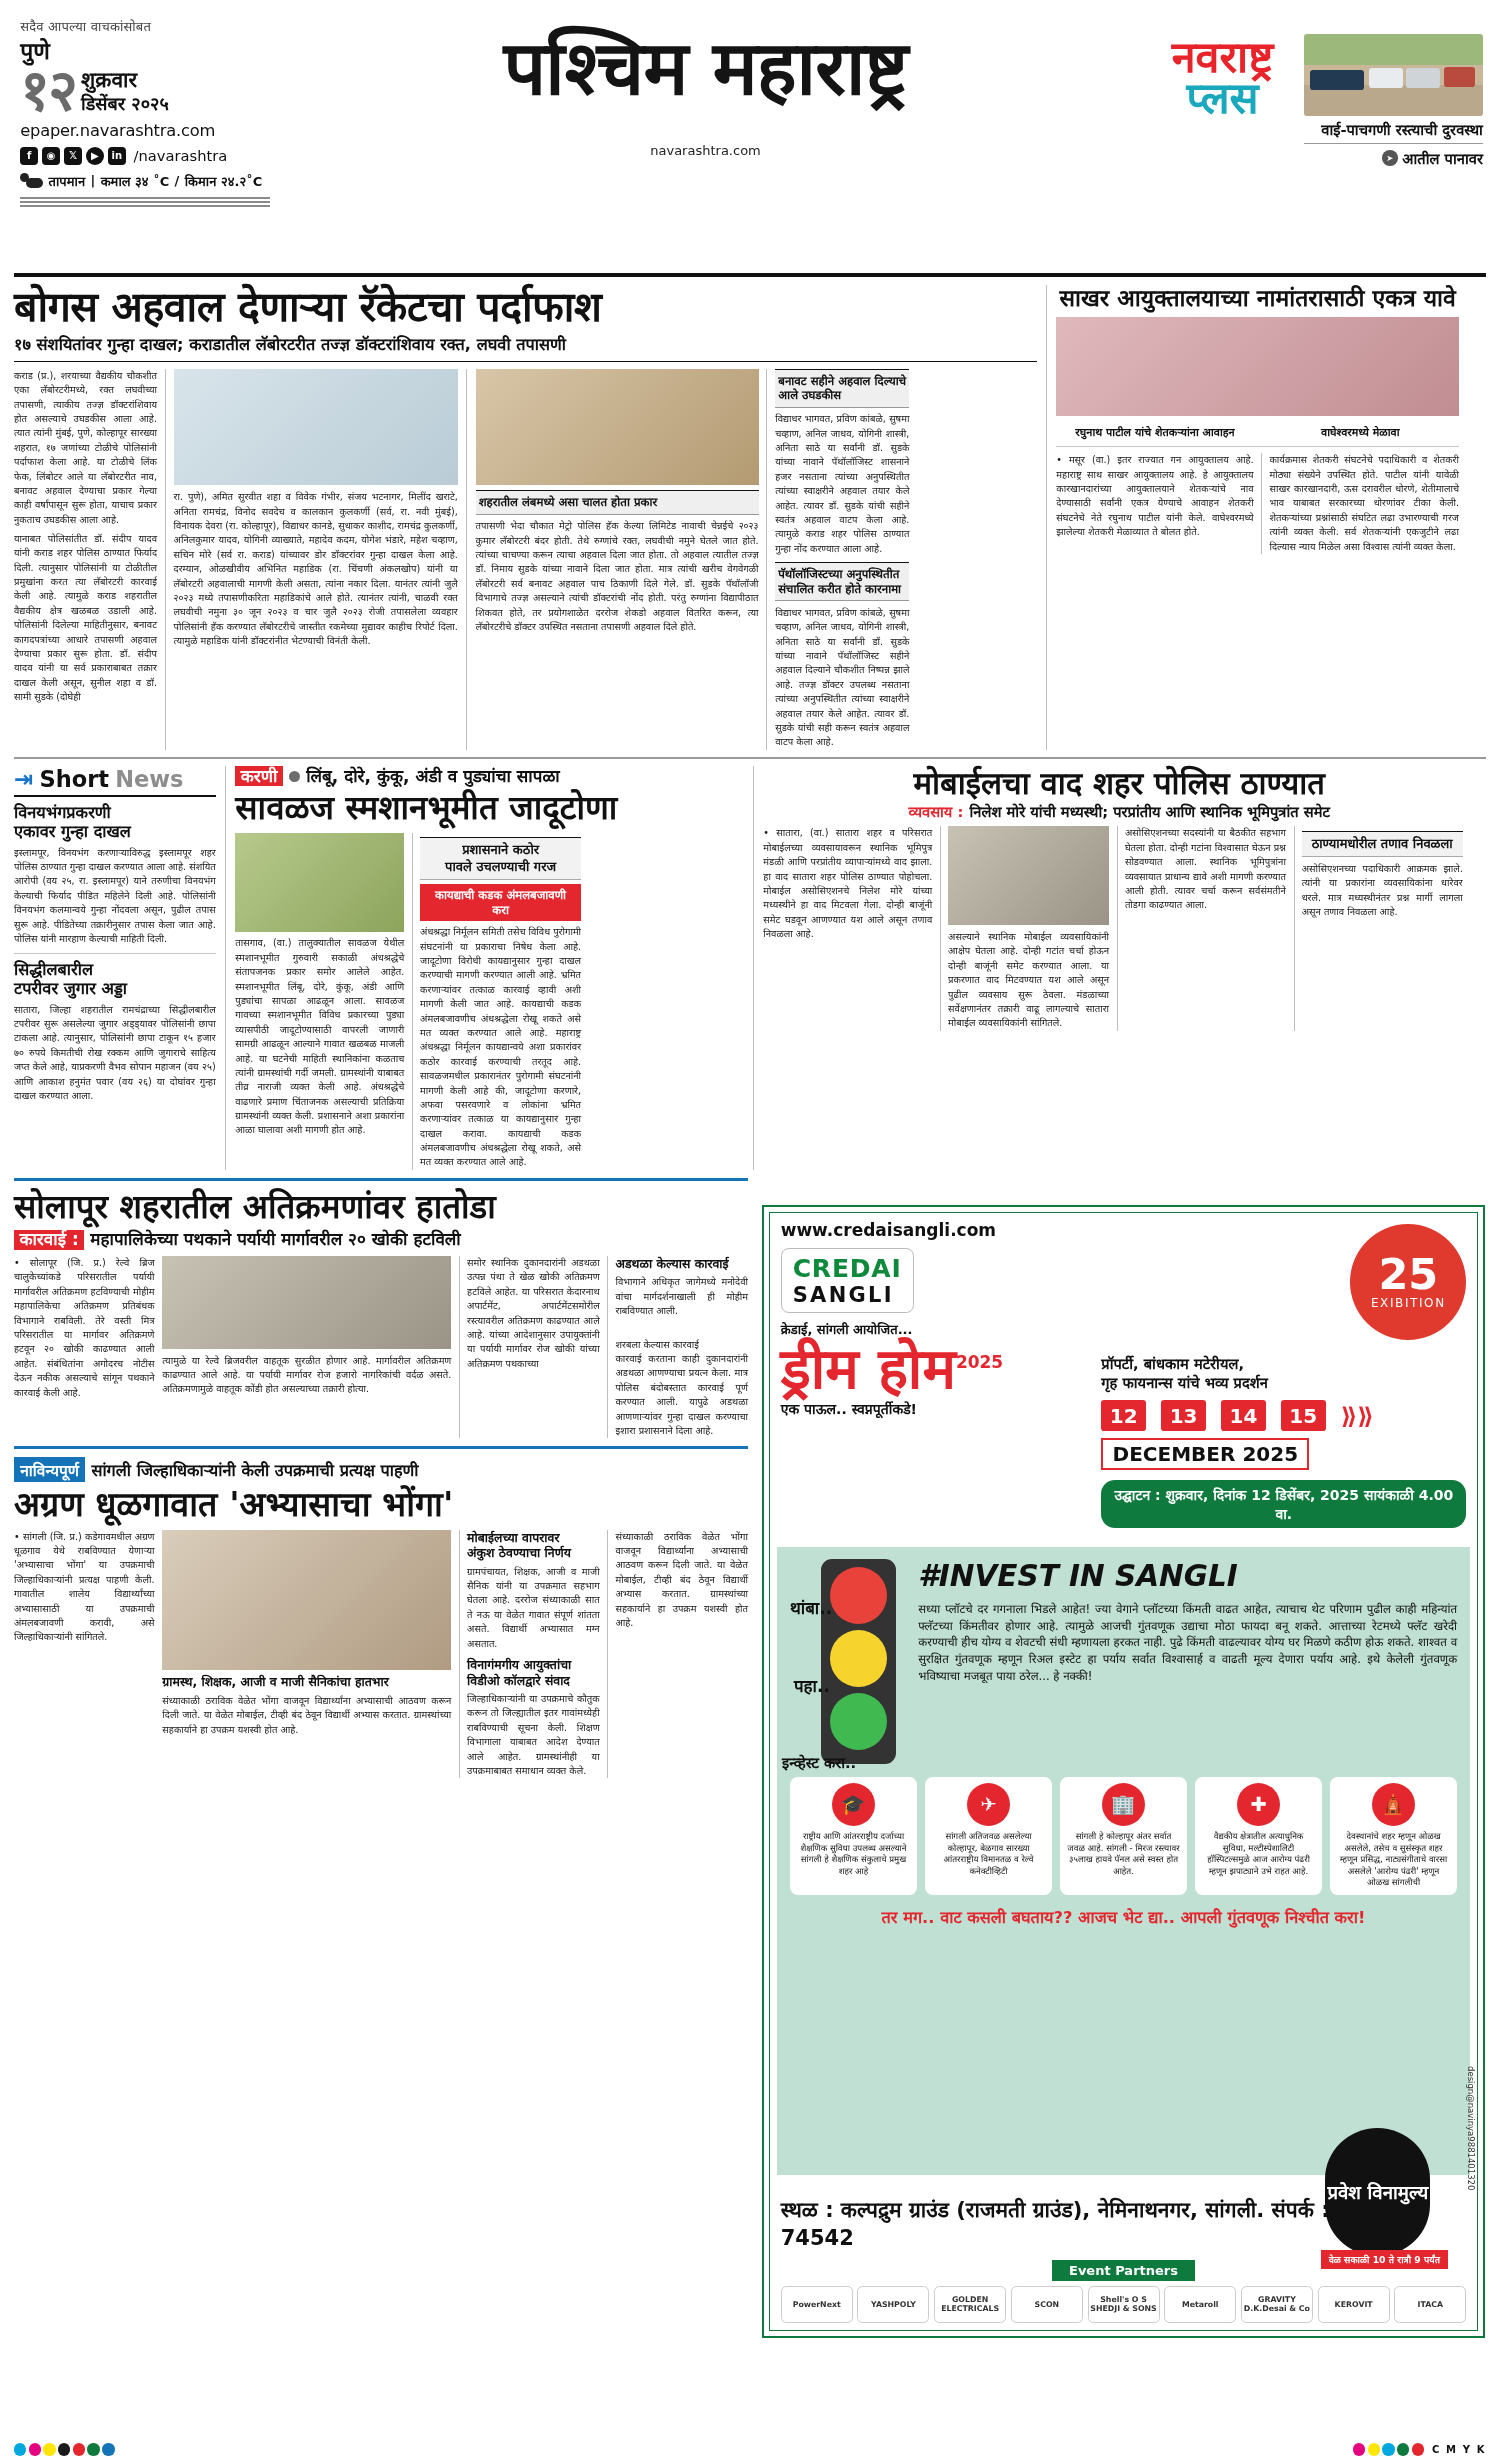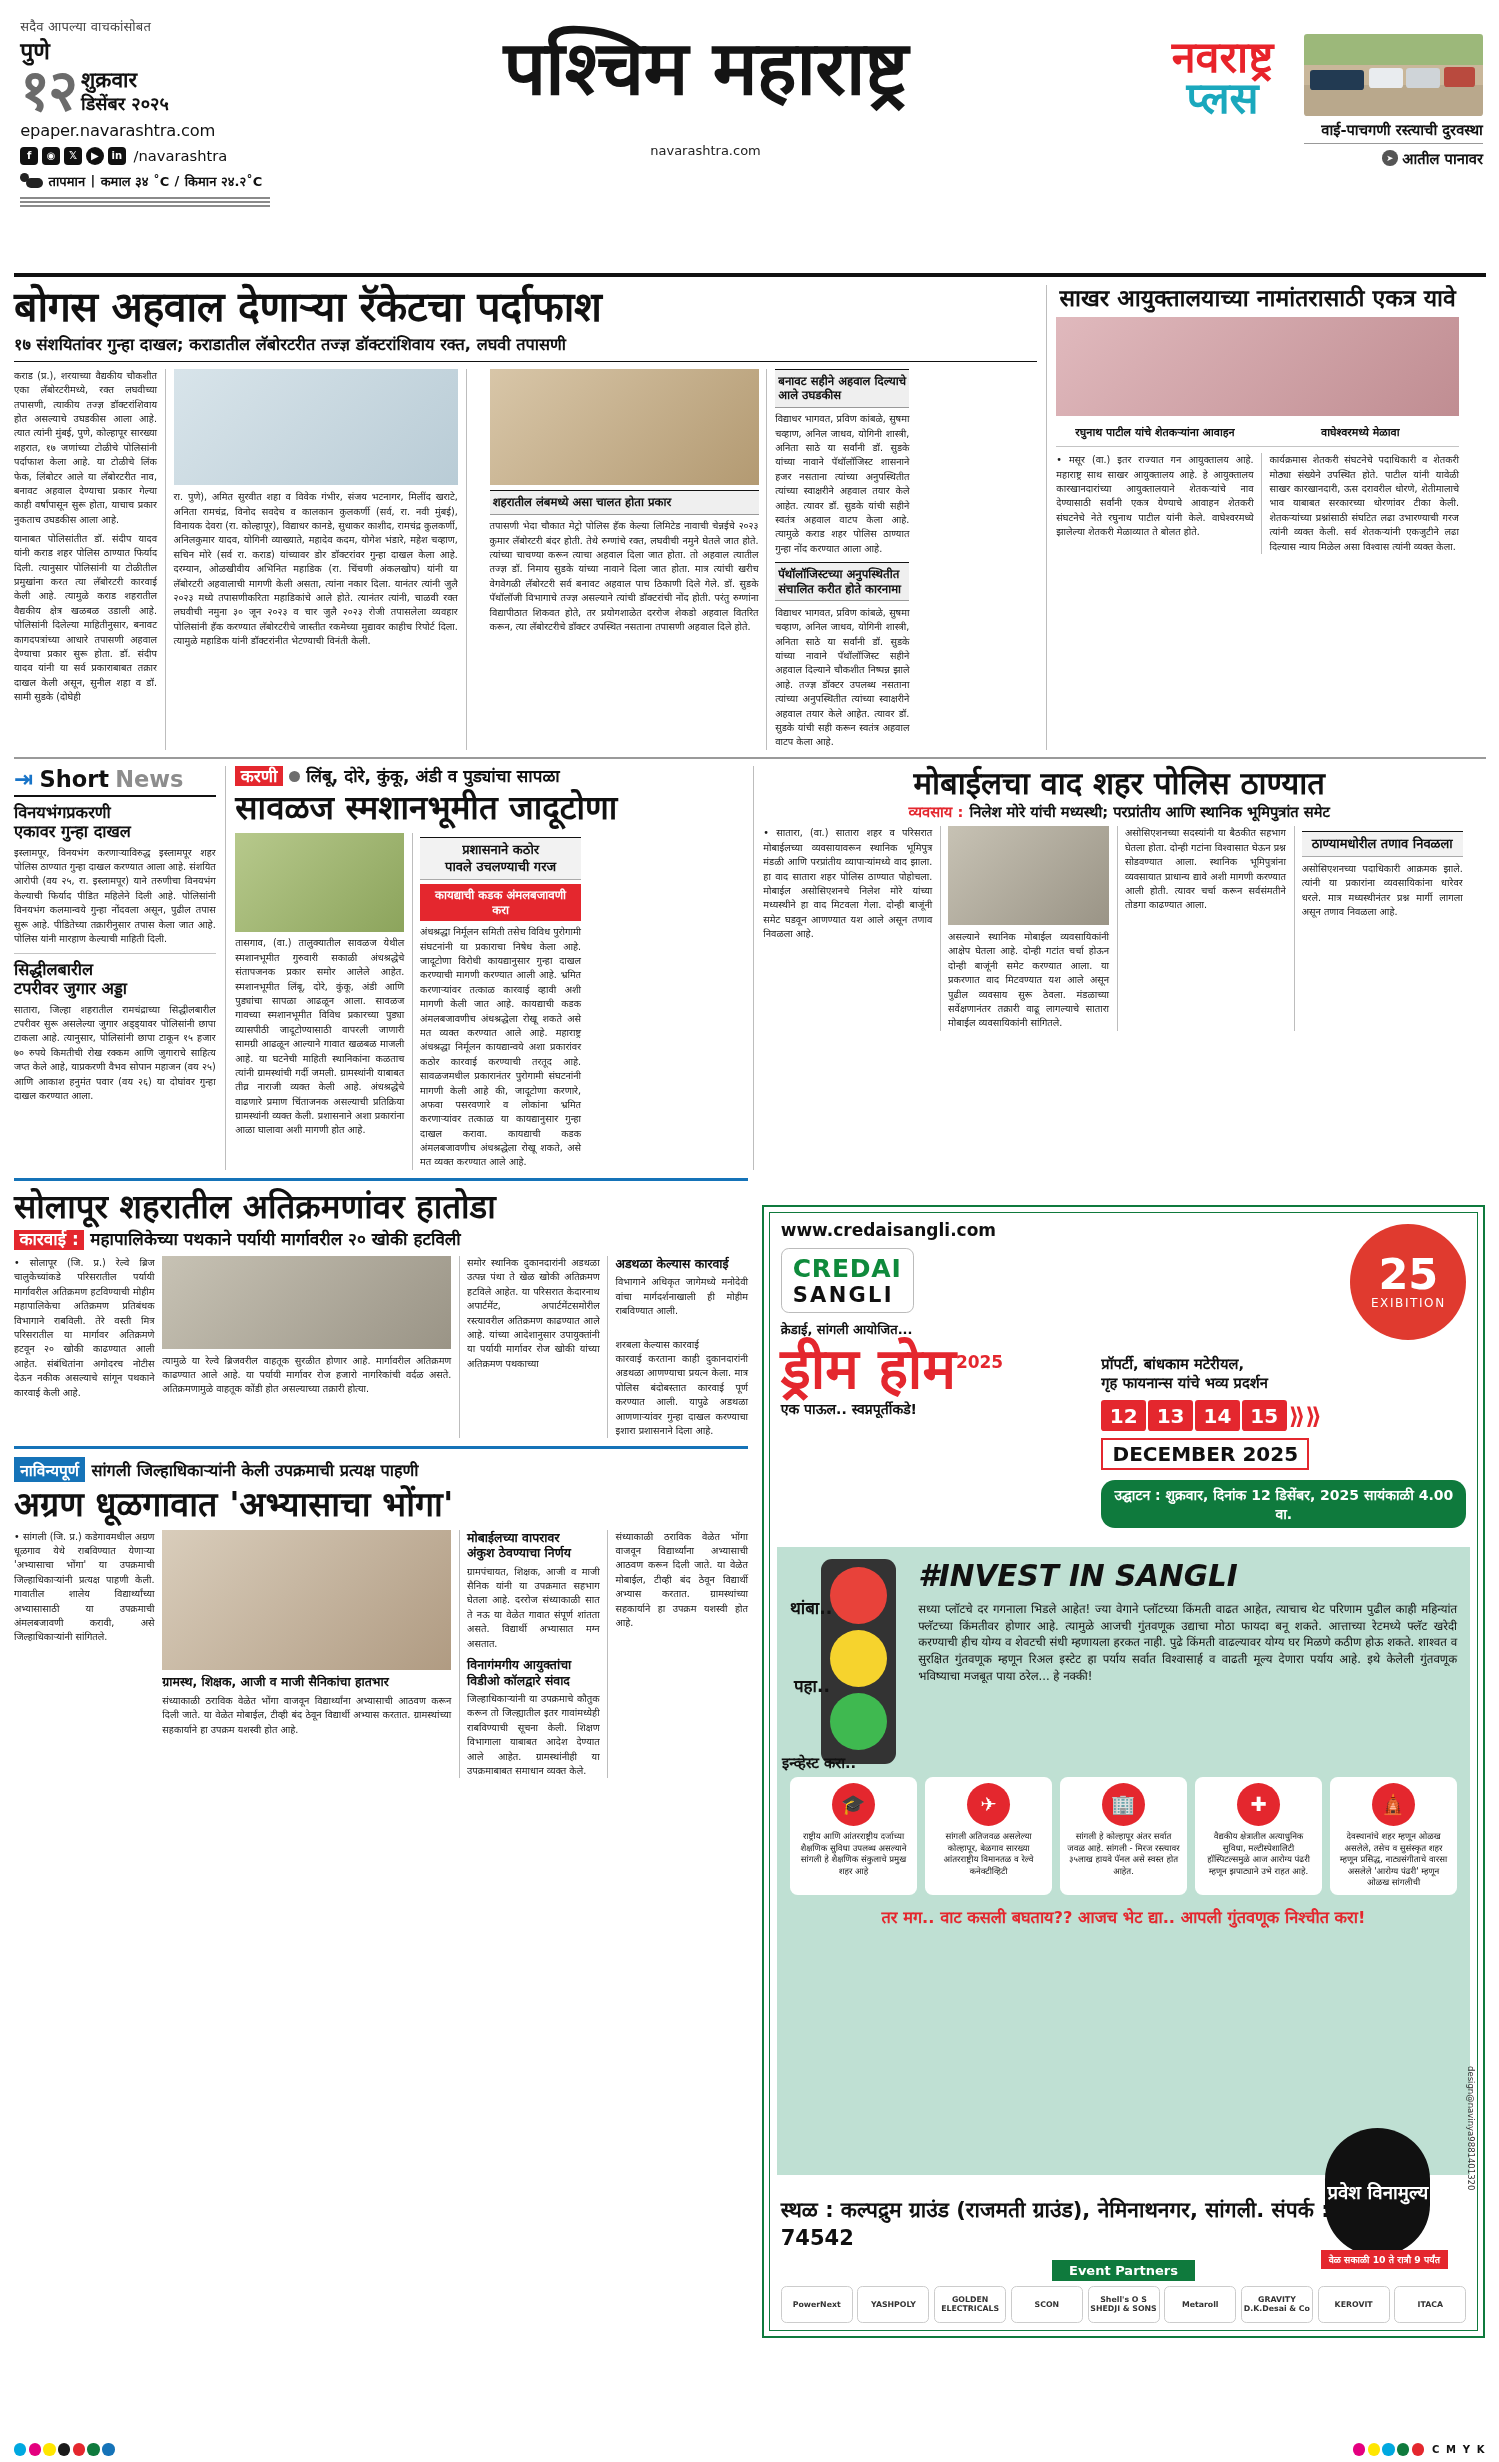--- a/index.html
+++ b/index.html
@@ -142,21 +142,21 @@
   .dream { font-size: 56px; font-weight: bold; color: #e4272e; line-height: .92; margin-top: 4.7px; }
   .dream small { font-size: 17px; vertical-align: super; }
   .ad-tag { font-size: 14px; font-weight: bold; margin-top: 4.7px; }
   .ad-right { position: absolute; right: 11px; top: 11px; width: 365px; }
   .badge25 { width: 116px; height: 116px; border-radius: 50%; background: #e03a2f; color: #fff;
              display: flex; flex-direction: column; align-items: center; justify-content: center;
              margin-left: auto; }
   .badge25 .n { font-size: 43px; font-weight: bold; line-height: 1; }
   .badge25 .t { font-size: 12px; letter-spacing: 1.6px; }
   .ad-desc { font-size: 14.7px; font-weight: bold; line-height: 1.3; margin-top: 14px; }
-  .datechips { display: flex; gap: 2px; margin-top: 7.8px; align-items: center; }
+  .datechips { display: flex; gap: 15px; margin-top: 7.8px; align-items: center; }
   .chip { background: #e4272e; color: #fff; font-size: 20px; font-weight: bold; padding: 3.9px 8.5px; border-radius: 3.1px; }
   .decbox { border: 2.3px solid #e4272e; font-size: 20px; font-weight: bold; padding: 2.3px 9.3px; margin-top: 6.2px; display: inline-block; }
   .openbar { background: #0f7a3d; color: #fff; font-size: 14px; font-weight: bold; padding: 5.4px 11px;
              border-radius: 14px; margin-top: 9.3px; text-align: center; }
   .invest { position: absolute; left: 7.8px; right: 7.8px; top: 334px; bottom: 155px; background: #bfe0d3; padding: 12.4px; }
   .inv-flex { display: flex; gap: 12.4px; }
   .signal { width: 116px; }
   .lights { background: #333; border-radius: 11px; padding: 7.8px; width: 75px; margin-left: 31px; }
   .lamp { width: 57px; height: 57px; border-radius: 50%; margin: 0 auto 6.2px; }
   .lamp.r { background: #e8423a; } .lamp.y { background: #f6d32d; } .lamp.g { background: #3fb950; }
@@ -273,21 +273,21 @@
           <div class="body-txt" style="margin-top:4.7px">यानाबत पोलिसांतीत डॉ. संदीप यादव यांनी कराड शहर पोलिस ठाण्यात फिर्याद दिली. त्यानुसार पोलिसांनी या टोळीतील प्रमुखांना करत त्या लॅबोरटरी कारवाई केली आहे. त्यामुळे कराड शहरातील वैद्यकीय क्षेत्र खळबळ उडाली आहे. पोलिसांनी दिलेल्या माहितीनुसार, बनावट कागदपत्रांच्या आधारे तपासणी अहवाल देण्याचा प्रकार सुरू होता. डॉ. संदीप यादव यांनी या सर्व प्रकाराबाबत तक्रार दाखल केली असून, सुनील शहा व डॉ. सामी सुडके (दोघेही</div>
         </div>
 
         <div class="lc wide col-rule" style="padding-left:7.8px">
           <div class="lead-photo photo lab"></div>
           <div class="body-txt">रा. पुणे), अमित सुरवीत शहा व विवेक गंभीर, संजय भटनागर, मिलींद खराटे, अनिता रामचंद्र, विनोद सवदेच व कालकान कुलकर्णी (सर्व, रा. नवी मुंबई), विनायक देवरा (रा. कोल्हापूर), विद्याधर कानडे, सुधाकर काशीद, रामचंद्र कुलकर्णी, अनिलकुमार यादव, योगिनी व्याख्याते, महादेव कदम, योगेश भंडारे, महेश चव्हाण, सचिन मोरे (सर्व रा. कराड) यांच्यावर डोर डॉक्टरांवर गुन्हा दाखल केला आहे.
 
 दरम्यान, ओळखीवीय अभिनित महाडिक (रा. चिंचणी अंकलखोप) यांनी या लॅबोरटरी अहवालाची मागणी केली असता, त्यांना नकार दिला. यानंतर त्यांनी जुलै २०२३ मध्ये तपासणीकरिता महाडिकांचे आले होते. त्यानंतर त्यांनी, चाळवी रक्त लघवीची नमुना ३० जून २०२३ व चार जुलै २०२३ रोजी तपासलेला व्यवहार पोलिसांनी हॅक करण्यात लॅबोरटरीचे जास्तीत रकमेच्या मुद्यावर काहीच रिपोर्ट दिला. त्यामुळे महाडिक यांनी डॉक्टरांनीत भेटण्याची विनंती केली.</div>
         </div>
 
-        <div class="lc wide col-rule" style="padding-left:23px">
+        <div class="lc wide col-rule" style="padding-left:9px">
           <div class="lead-photo photo people"></div>
           <div class="boxhead">शहरातील लंबमध्ये असा चालत होता प्रकार</div>
           <div class="body-txt">तपासणी भेदा चौकात मेट्रो पोलिस हॅक केल्या लिमिटेड नावाची चेन्नईचे २०२३ कुमार लॅबोरटरी बंदर होती. तेथे रुग्णांचे रक्त, लघवीची नमुने घेतले जात होते. त्यांच्या चाचण्या करून त्याचा अहवाल दिला जात होता. तो अहवाल त्यातील तज्ज्ञ डॉ. निमाय सुडके यांच्या नावाने दिला जात होता. मात्र त्यांची खरीच वेगवेगळी लॅबोरटरी सर्व बनावट अहवाल पाच ठिकाणी दिले गेले. डॉ. सुडके पॅथॉलॉजी विभागाचे तज्ज्ञ असल्याने त्यांची डॉक्टरांची नोंद होती. परंतु रुग्णांना विद्यापीठात शिकवत होते, तर प्रयोगशाळेत दररोज शेकडो अहवाल वितरित करून, त्या लॅबोरटरीचे डॉक्टर उपस्थित नसताना तपासणी अहवाल दिले होते.</div>
         </div>
 
         <div class="lc col-rule" style="padding-left:7.8px">
           <div class="boxhead">बनावट सहीने अहवाल दिल्याचे आले उघडकीस</div>
           <div class="body-txt">विद्याधर भागवत, प्रविण कांबळे, सुषमा चव्हाण, अनिल जाधव, योगिनी शास्त्री, अनिता साठे या सर्वांनी डॉ. सुडके यांच्या नावाने पॅथॉलॉजिस्ट शासनाने हजर नसताना त्यांच्या अनुपस्थितीत त्यांच्या स्वाक्षरीने अहवाल तयार केले आहेत. त्यावर डॉ. सुडके यांची सहीने स्वतंत्र अहवाल वाटप केला आहे.
 
 त्यामुळे कराड शहर पोलिस ठाण्यात गुन्हा नोंद करण्यात आला आहे.</div>

